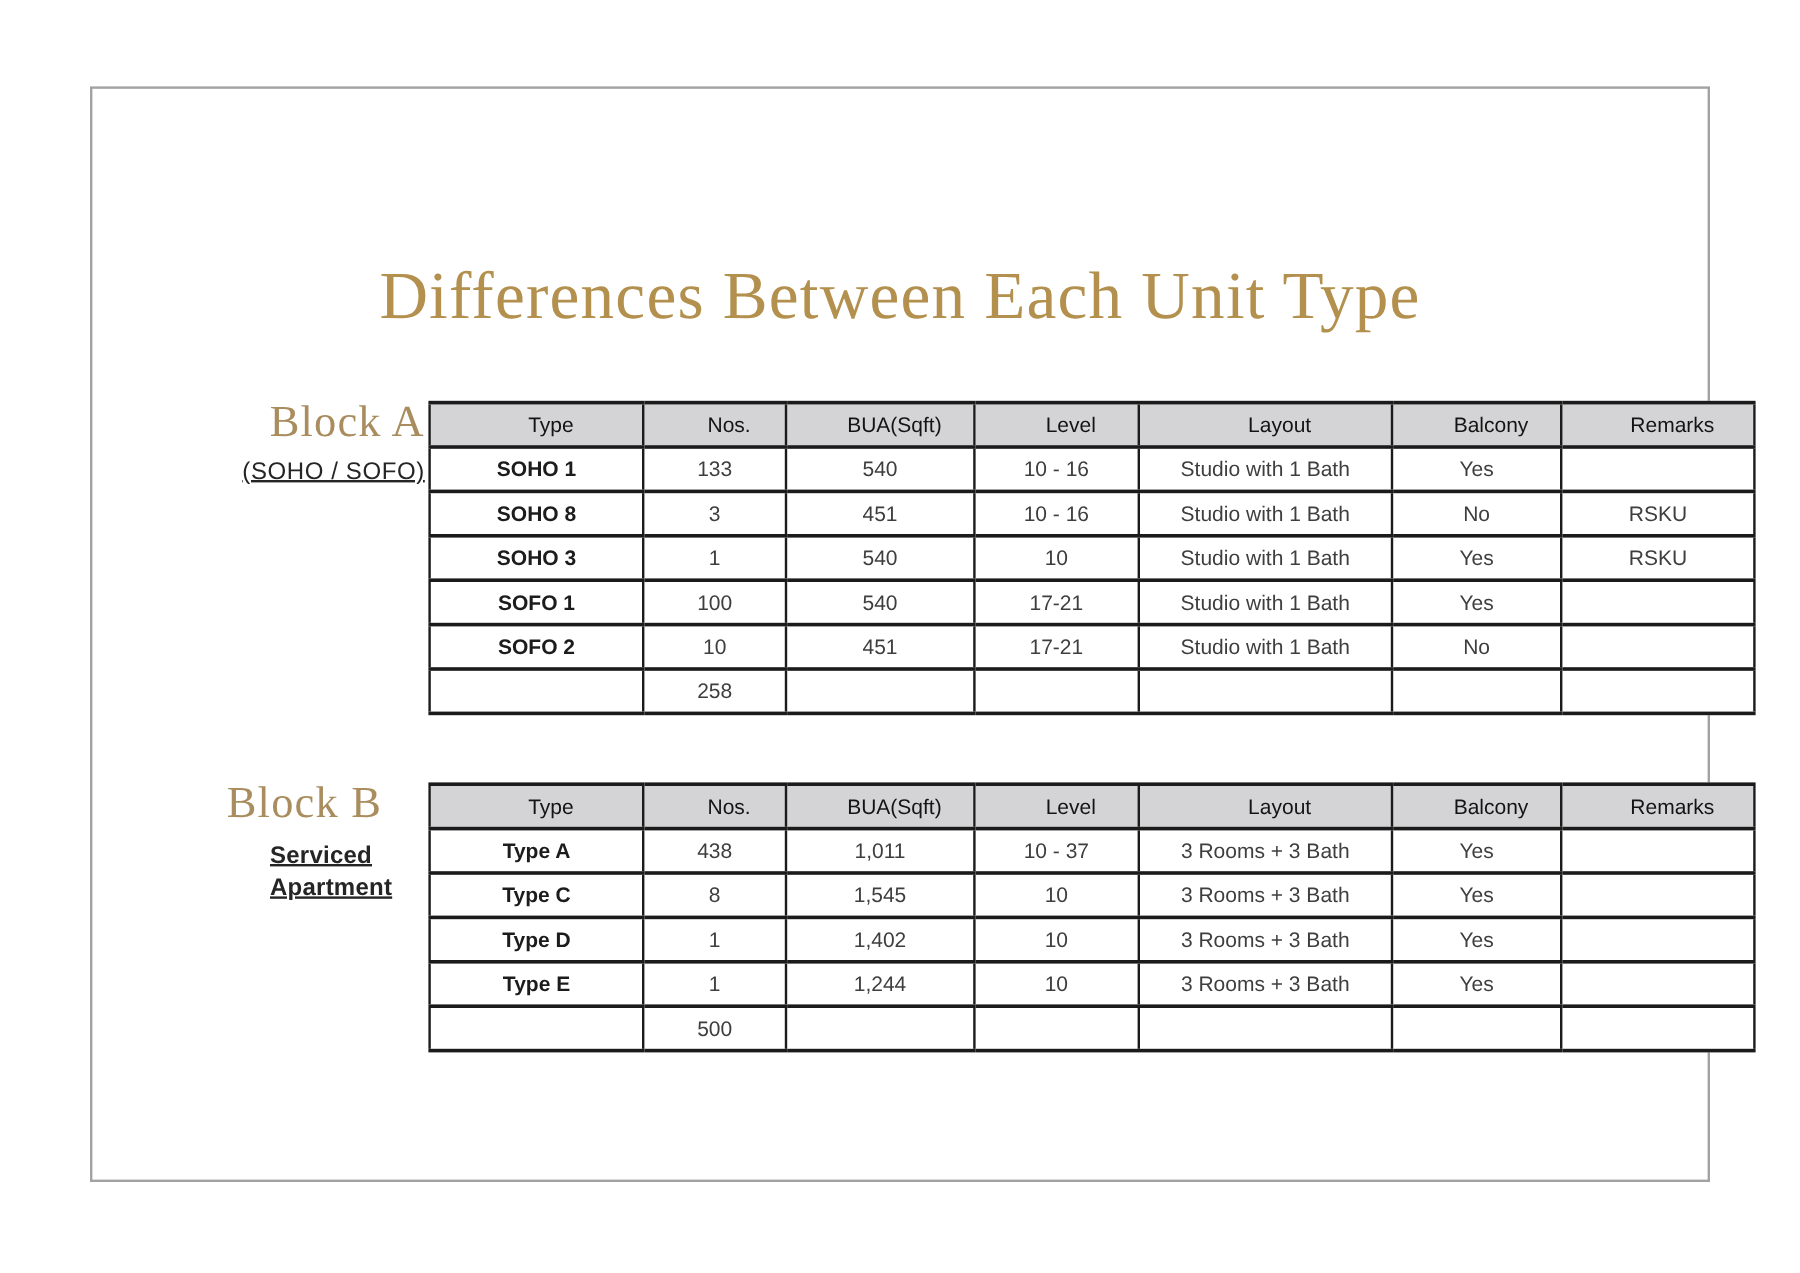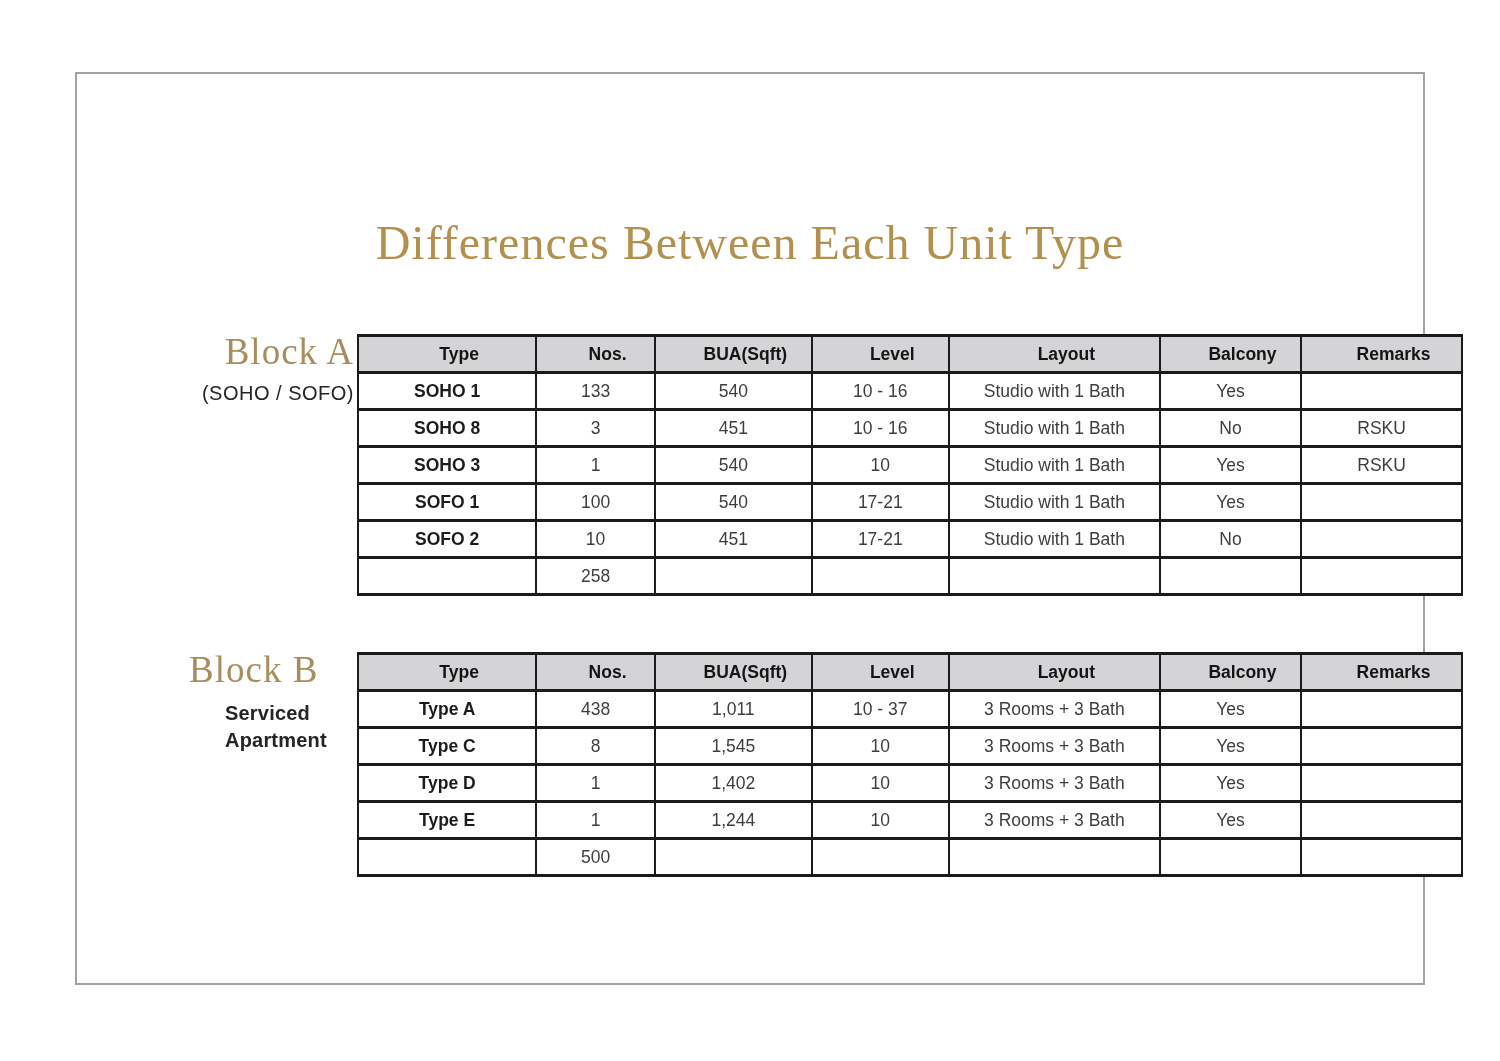--- a/index.html
+++ b/index.html
@@ -25,21 +25,21 @@
     background: #ffffff;
     border: 2px solid #a2a2a2;
   }
   .title {
     position: absolute;
     left: 0;
     right: 0;
     top: 141px;
     text-align: center;
     font-family: "Liberation Serif", serif;
-    font-size: 48px;
+    font-size: 56px;
     font-weight: 400;
     color: #b3904d;
     letter-spacing: 1px;
   }
   .block-label {
     position: absolute;
     left: 112px;
     width: 165px;
   }
   #label-a { top: 256px; text-align: right; }
@@ -49,20 +49,21 @@
     font-size: 37px;
     font-weight: 400;
     color: #a98d5e;
     letter-spacing: 1px;
   }
   .block-sub {
     margin-top: 9px;
     font-size: 20px;
     color: #252525;
     letter-spacing: 0.5px;
+    text-decoration: underline;
   }
   #label-b .block-sub {
     font-weight: 700;
     width: 125px;
     line-height: 1.35;
     letter-spacing: 0.2px;
     margin-left: 36px;
   }
   table.unit-table {
     position: absolute;
@@ -82,21 +83,21 @@
     height: 34px;
     padding: 0 4px;
     text-align: center;
     vertical-align: middle;
     font-size: 17.5px;
     overflow: hidden;
     white-space: nowrap;
   }
   .unit-table th {
     background: #d4d4d6;
-    font-weight: 700;
+    font-weight: 400;
     color: #141414;
     padding-left: 28px;
   }
   .unit-table td {
     color: #3e3e3e;
     font-weight: 400;
   }
   .unit-table td.col-type {
     font-weight: 700;
     color: #1c1c1c;

